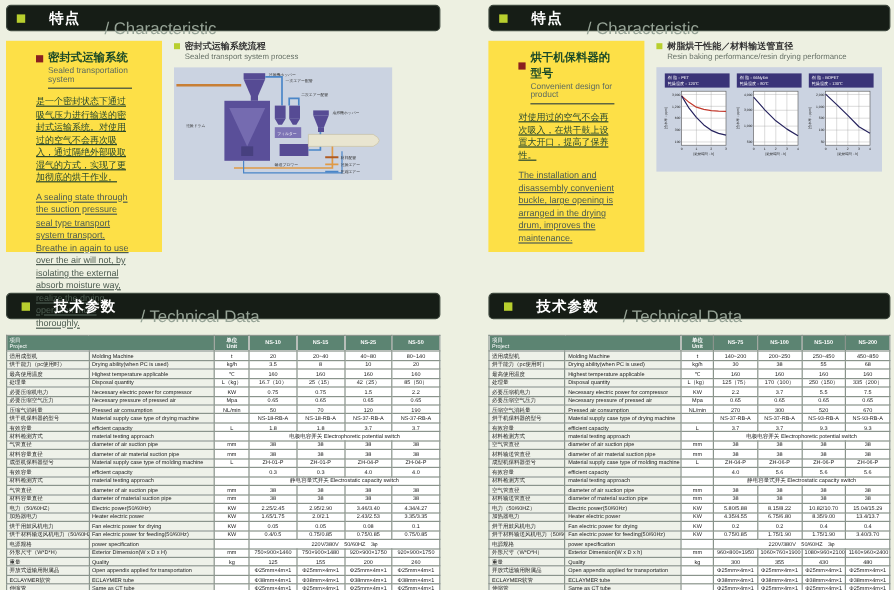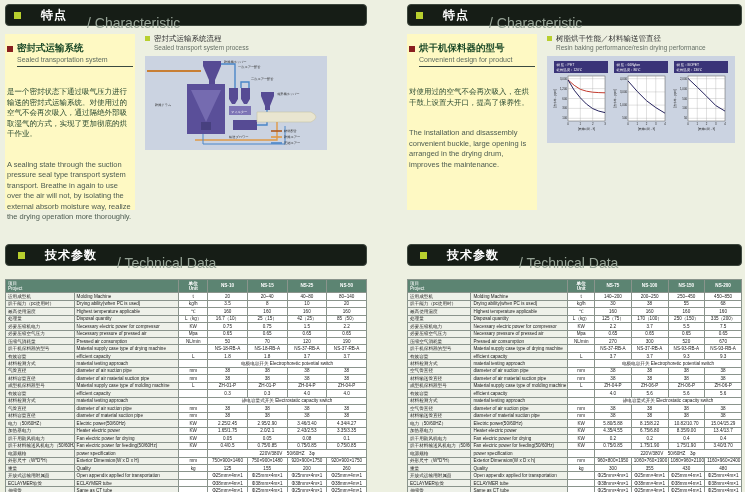--- a/index.html
+++ b/index.html
@@ -6,31 +6,31 @@
   body{width:745px;height:492px;background:#edf0e1;font-family:"Liberation Sans",sans-serif;overflow:hidden;}
   .page{display:flex;width:745px;}
   .panel{box-sizing:border-box;}
   .panel-left{width:373px;padding:4px 6px 2px 5px;}
   .panel-right{width:372px;padding:4px 3px 2px 34px;}
   .hbar{height:22px;background:#161d16;border:1px solid #3d473d;border-radius:4px;display:flex;align-items:center;gap:20px;padding:0 8px;box-sizing:border-box;}
   .hbar .sq{width:7px;height:7px;background:#b8cf2e;flex:0 0 auto;}
   .hzh{color:#ffffff;font-weight:bold;font-size:12px;letter-spacing:1px;}
   .hen{color:#97a497;font-size:14px;margin-top:16px;}
   .feature-row{display:flex;gap:10px;height:196px;margin-top:8px;}
-  .fbox{width:130px;height:176px;background:#fef9c3;padding:8px 2px;box-sizing:border-box;}
+  .fbox{width:130px;height:176px;background:#fde047;padding:8px 25px;box-sizing:border-box;}
   .ftitle{display:flex;align-items:center;gap:4px;color:#1c4a28;font-weight:bold;font-size:9.5px;}
   .redsq{width:6px;height:6px;background:#8a1f1f;flex:0 0 auto;}
   .fsub{color:#5d6b5f;font-size:7px;margin:1px 0 0 10px;border-bottom:1px solid #3a4a40;padding-bottom:3px;}
-  .fbox p{margin:20px 0 0 0;font-size:7.5px;line-height:1.4;}
+  .fbox p{margin:6px 0 0 0;font-size:7.5px;line-height:1.4;text-decoration:underline;}
   .pzh{color:#27472e;}
   .pen{color:#4d5c51;}
   .fright{flex:1;}
   .flabel{display:flex;gap:4px;}
   .greensq{width:5px;height:5px;background:#b8cf2e;margin-top:2px;flex:0 0 auto;}
-  .lzh{font-size:7.5px;font-weight:normal;color:#333;}
+  .lzh{font-size:7.5px;font-weight:bold;color:#333;}
   .len{font-size:6.5px;color:#667066;}
   .diagram{margin-top:5px;width:182px;height:94px;}
   .charts{margin-top:5px;width:188px;height:87px;background:#cbd3e1;display:flex;gap:4px;padding:5px 6px;box-sizing:border-box;}
   .hbar.tech{margin-top:14px;padding-left:12px;}
   .tbl-wrap{margin-top:13px;}
   table{border-collapse:collapse;width:100%;table-layout:fixed;background:#fff;}
   td{border:0.5px solid #8a948c;font-size:4.6px;line-height:1.15;padding:0.6px 2px;color:#222;white-space:nowrap;overflow:hidden;}
   thead td{background:#5c8472;color:#fff;}
   td.lab{background:#eef1e9;}
   td.val,td.unit{text-align:center;}

